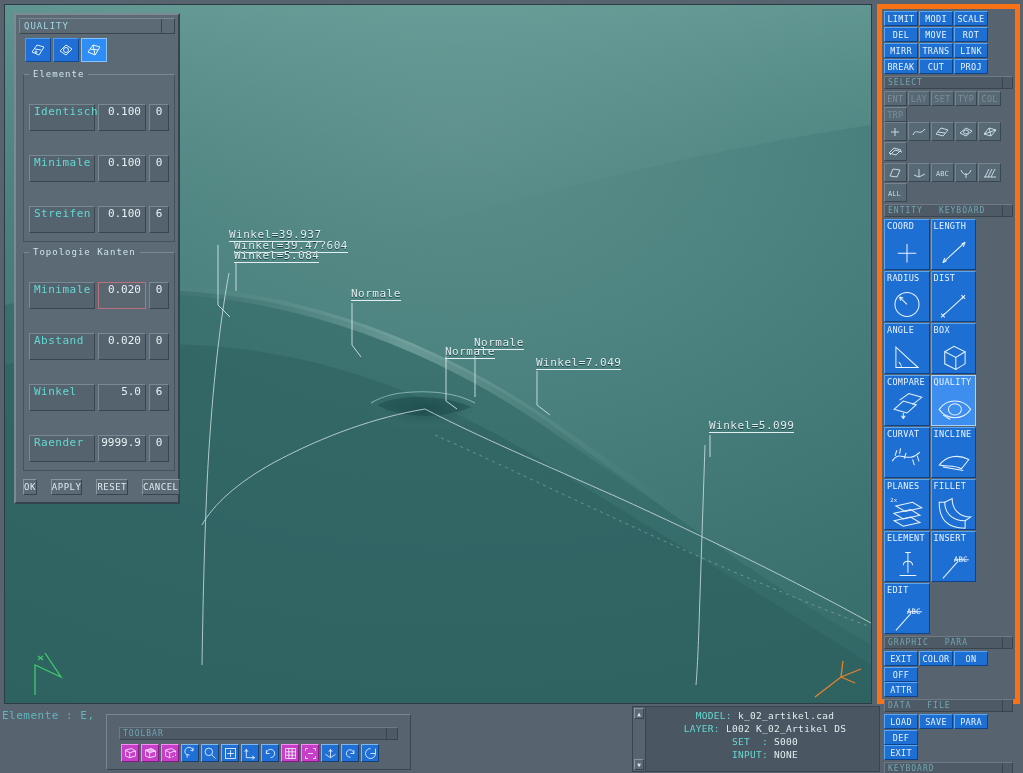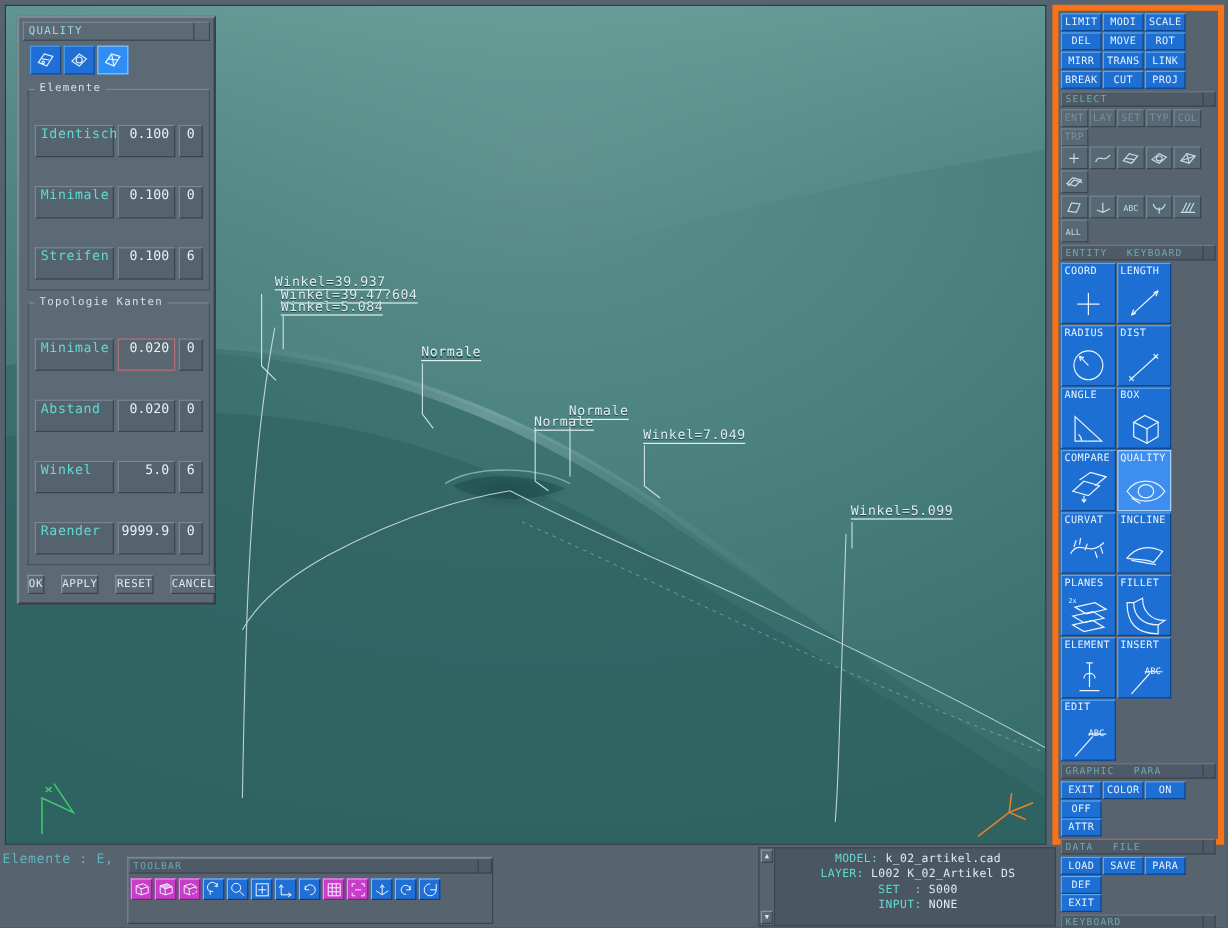--- a/index.html
+++ b/index.html
@@ -73,21 +73,21 @@
   .bigb.sel{background:#3e8ef0;border-color:#a8d4ff;}
   .bigb .lbl{position:absolute;left:2px;top:1px;color:#eaf4ff;font-size:8.5px;
     letter-spacing:.3px;}
   .bigb svg{position:absolute;left:0;top:13px;}
 
   
   #statusline{position:absolute;left:2px;top:708px;width:104px;height:16px;
     color:#5fb6bd;font-size:11px;line-height:16px;letter-spacing:.5px;}
   #tbwrap{position:absolute;left:106px;top:714px;width:305px;height:56px;
     background:#57636e;border:1px solid #7b8893;border-right-color:#3a464f;
-    border-bottom-color:#3a464f;box-sizing:border-box;padding:0;}
+    border-bottom-color:#3a464f;box-sizing:border-box;padding:12px;}
   #tb-title{height:11px;line-height:11px;background:#4e5a65;border:1px solid #6e7b87;
     border-right-color:#39454e;border-bottom-color:#39454e;color:#6fa8b4;
     font-size:8px;letter-spacing:1px;padding-left:3px;display:flex;}
   #tb-title .endbox{margin-left:auto;width:10px;border-left:1px solid #39454e;}
   #tb-icons{display:flex;gap:2px;padding:4px 2px;}
   .tbi{width:18px;height:18px;border:1px solid #7fb8e8;border-right-color:#16406f;
     border-bottom-color:#16406f;box-sizing:border-box;display:flex;
     align-items:center;justify-content:center;background:#1f6fd6;}
   .tbi.mag{background:#c93ec9;border-color:#f090f0;border-right-color:#7d1f7d;
     border-bottom-color:#7d1f7d;}

